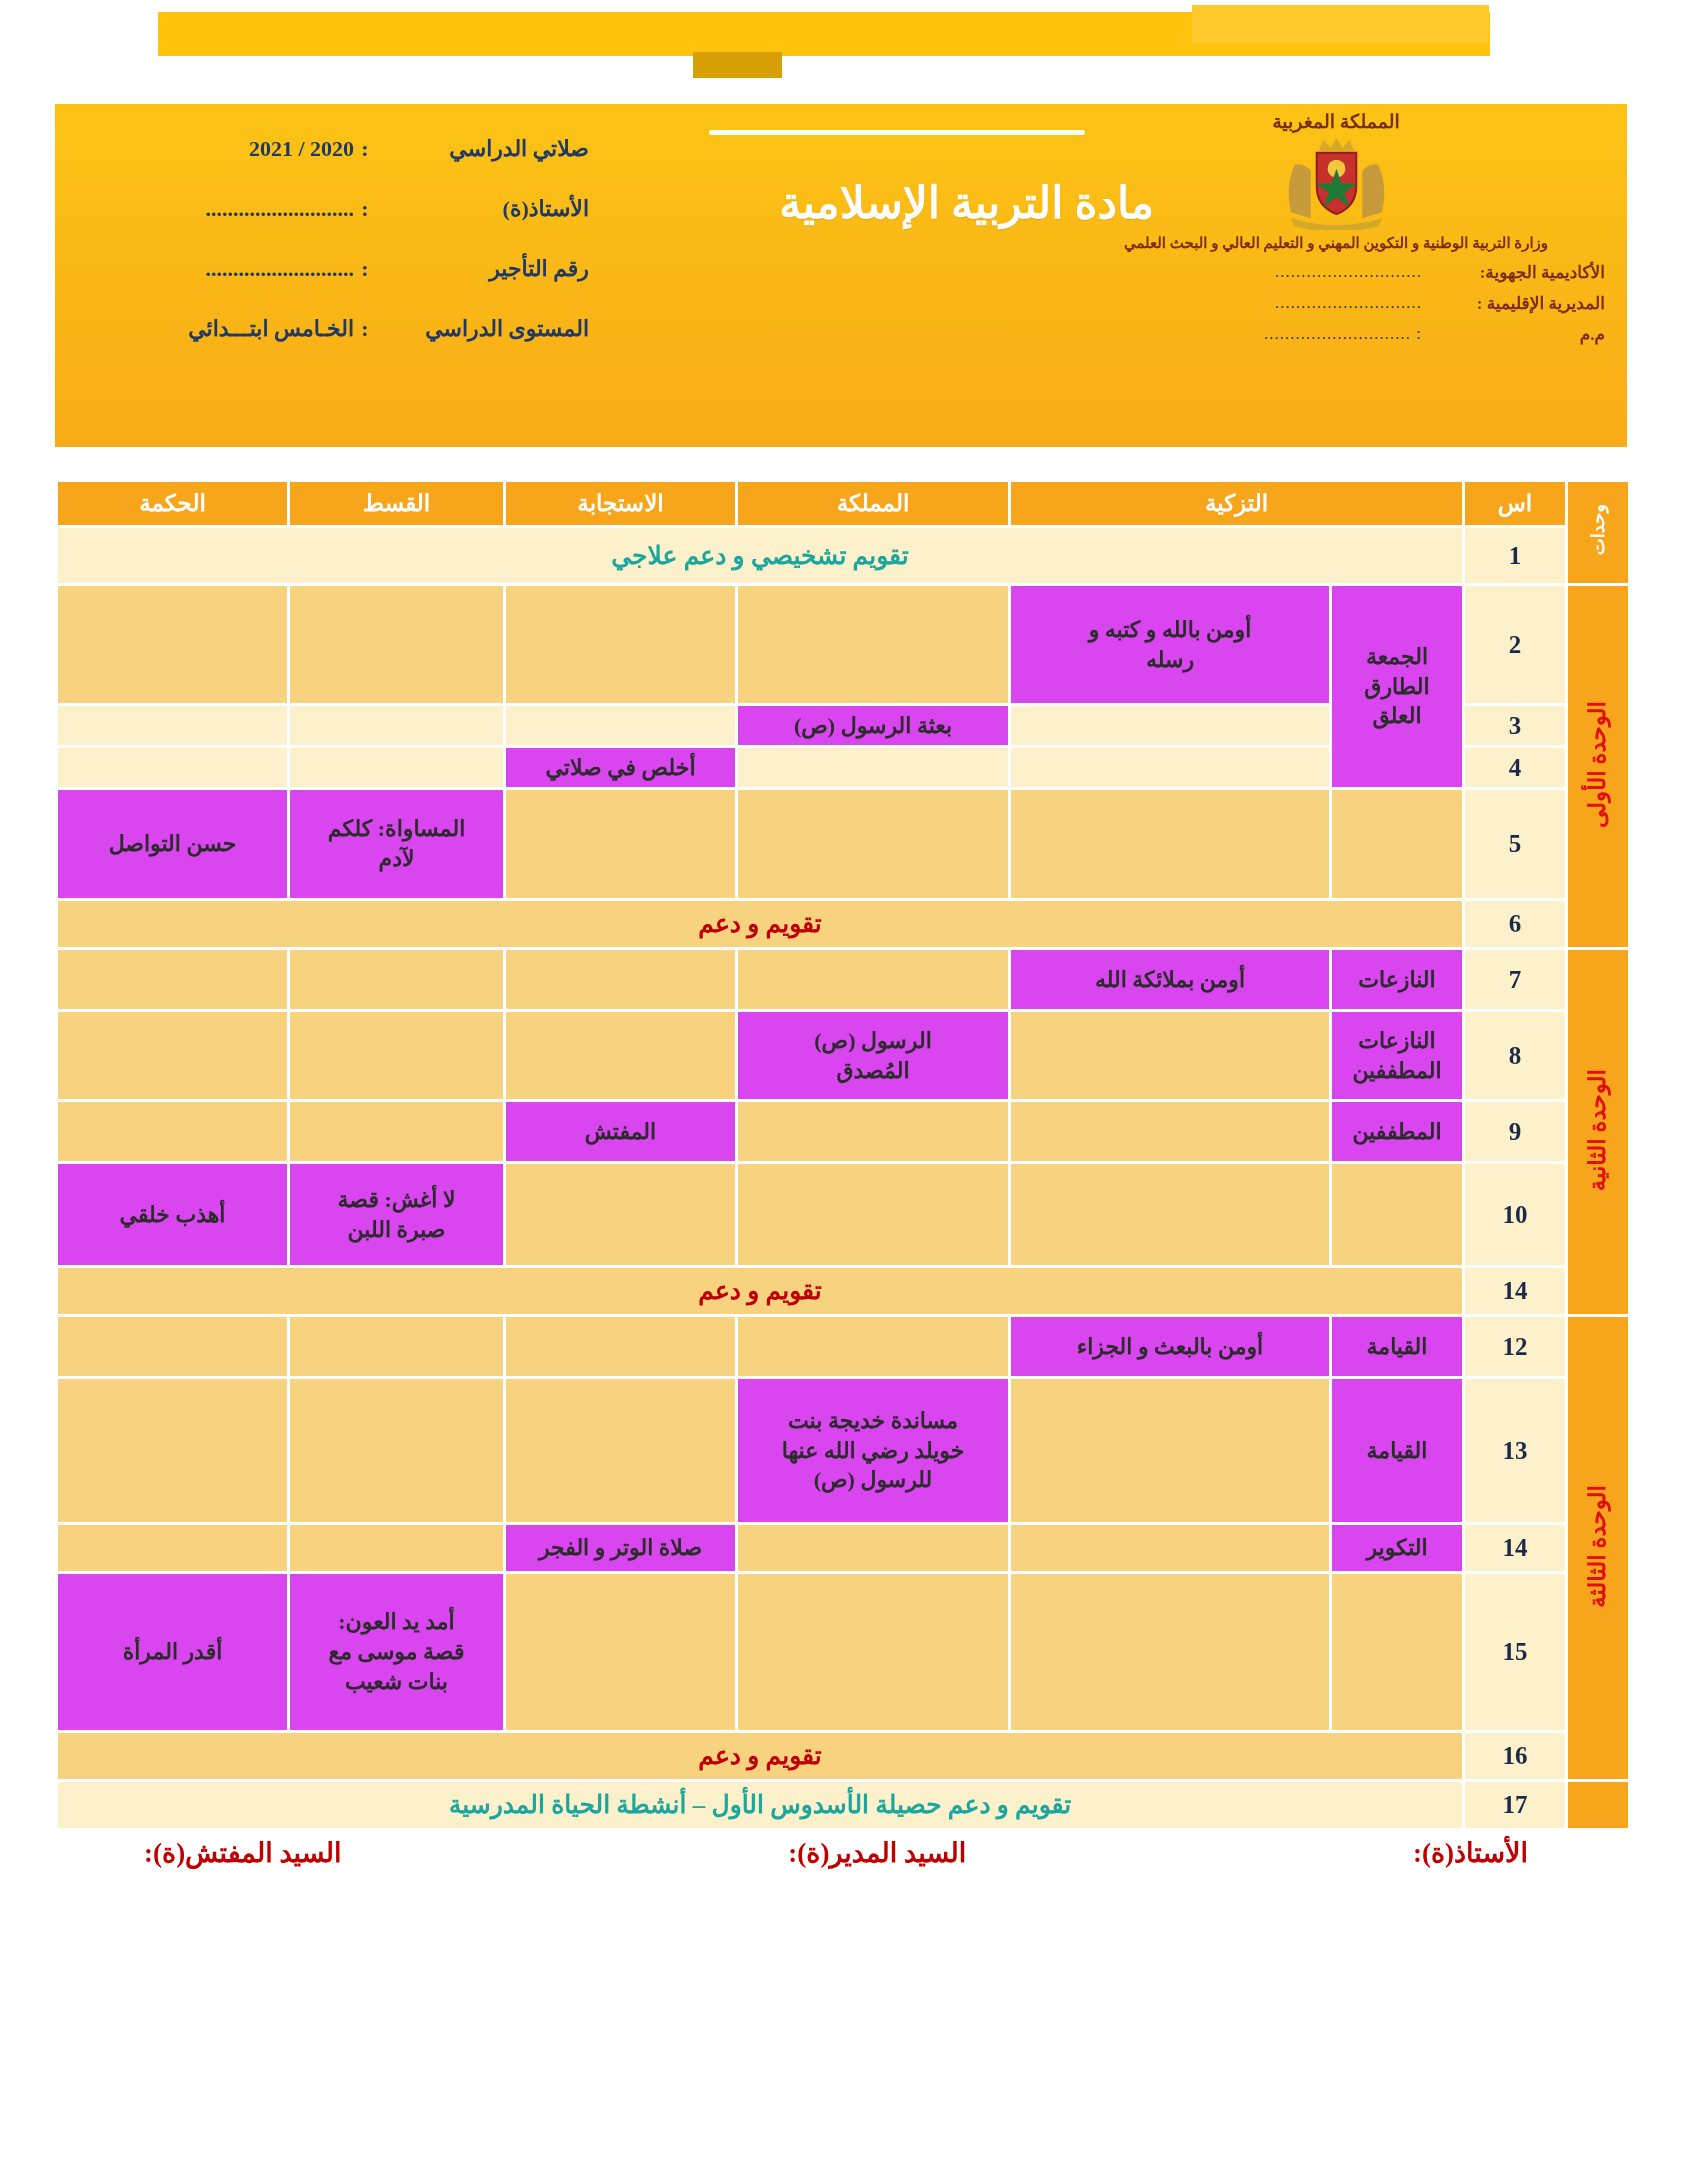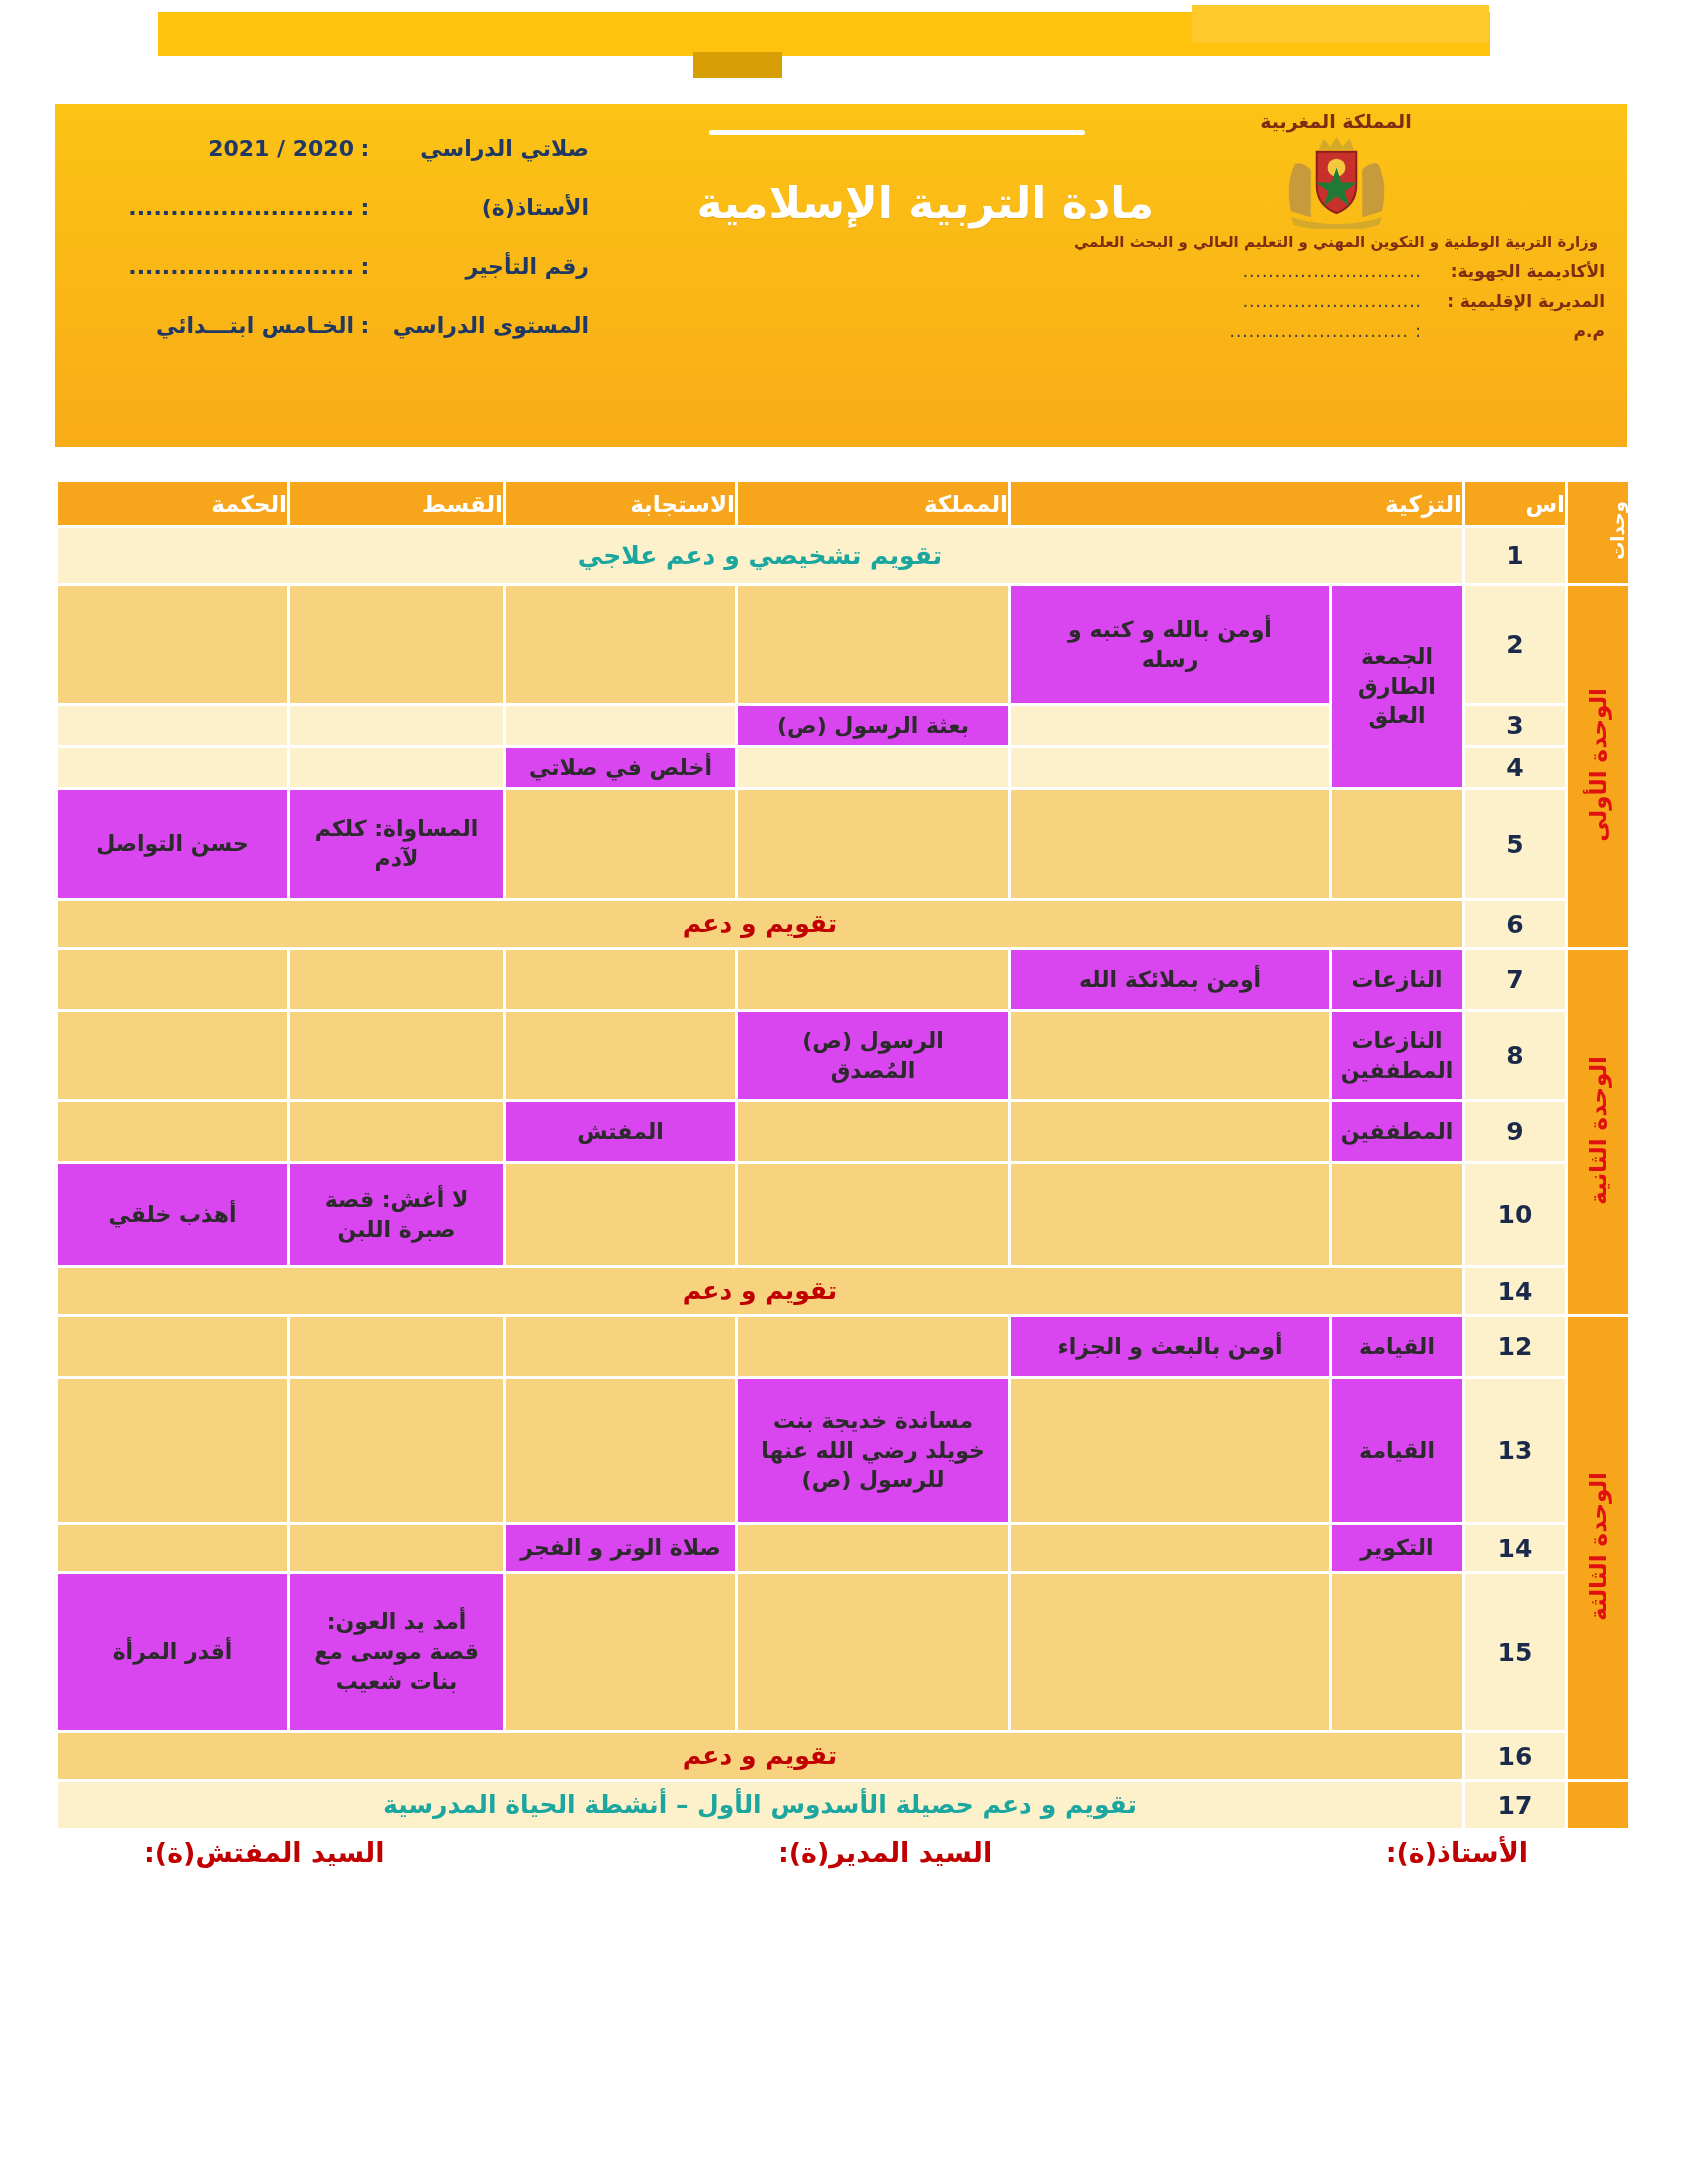--- a/index.html
+++ b/index.html
@@ -1,18 +1,18 @@
 <!DOCTYPE html>
 <html dir="rtl" lang="ar"><head>
 <meta charset="utf-8">
 <title>التخطيط السنوي</title>
 <style>
   * { margin:0; padding:0; box-sizing:border-box; }
   body { font-family:"DejaVu Sans", sans-serif; background:#ffffff; }
-  .page { position:relative; width:1683px; height:2178px; background:#fff; overflow:hidden; }
+  .page { position:relative; width:1683px; height:2178px; background:#fff; overflow:hidden;font-family:Liberation Serif, serif; }
 
   
   .decor-bar { position:absolute; }
   .bar-main   { left:158px;  top:12px; width:1332px; height:44px; background:#FFC30D; }
   .bar-right  { left:1192px; top:5px;  width:297px;  height:38px; background:#FFC92B; }
   .bar-accent { left:693px;  top:52px; width:89px;   height:26px; background:#D89E06; }
 
   
   .header-box { position:absolute; left:55px; top:104px; width:1572px; height:343px;
                 background:linear-gradient(180deg,#FCC315,#F8AC17); }
@@ -35,21 +35,21 @@
   .if-label   { text-align:start; }
   .if-sep     { text-align:center; }
   .if-value   { text-align:start; }
   .ltr        { direction:ltr; unicode-bidi:isolate; text-align:right; }
 
   
   .plan-table { position:absolute; left:55px; top:479px; width:1572px;
                 border-collapse:collapse; table-layout:fixed; }
   .plan-table td, .plan-table th { border:3px solid #fff; vertical-align:middle; text-align:center; }
   .head-row   { height:46px; }
-  .head-row th{ background:#F7A51B; color:#fff; font-size:23px; font-weight:700;text-align:right; }
+  .head-row th{ background:#F7A51B; color:#fff; font-size:23px; font-weight:700; }
   .units-header-cell { background:#F7A51B; }
   .vtext      { writing-mode:vertical-rl; transform:rotate(180deg); white-space:nowrap; display:inline-block; }
   .units-header-label { color:#fff; font-size:18px; font-weight:700; }
   .week-cell  { background:#FCF1CA; color:#1b2a4a; font-size:25px; font-weight:700; }
   .cell       { font-size:22px; font-weight:700; color:#2b2b2b; white-space:pre-line; padding:2px 8px; line-height:1.35; }
   .filled     { background:#d946ef; }
   .empty      { background:#F8D37F; }
   .lightbg    { background:#FCF1CA; }
   .merged-cell{ font-size:25px; letter-spacing:0.5px; }
   .merged-teal{ background:#FCF1CA; color:#1CA6A0; }

